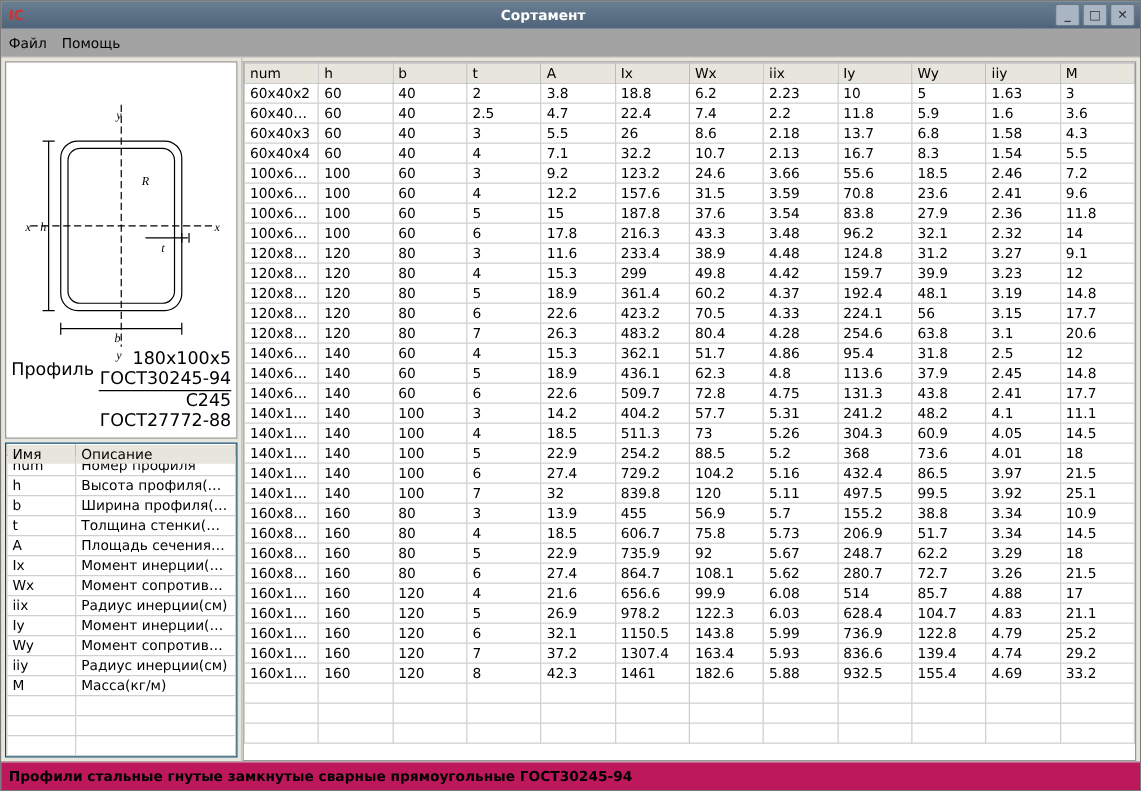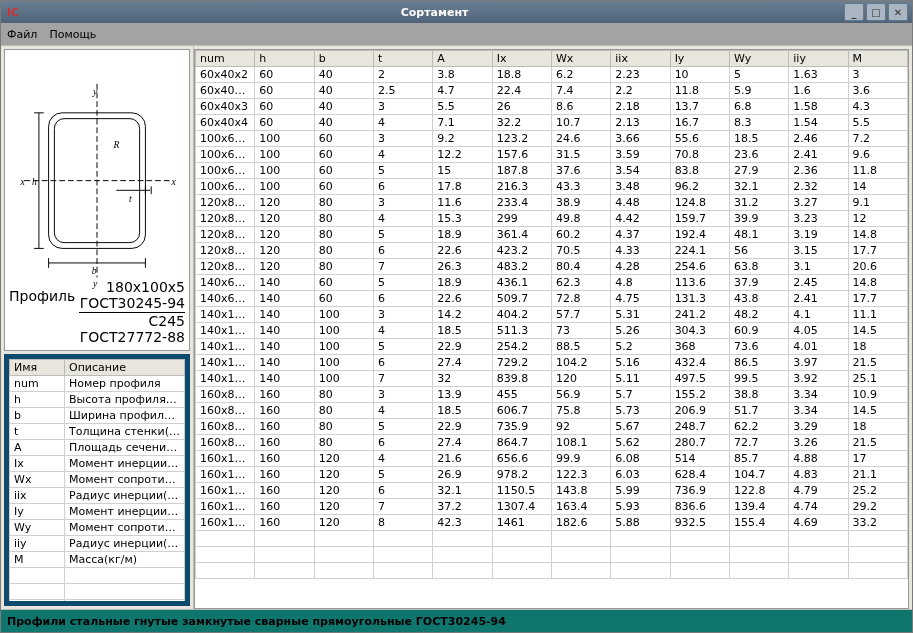--- a/index.html
+++ b/index.html
@@ -12,30 +12,30 @@
   .menubar{height:22px;background:#a3a3a3;border-bottom:1px solid #bbb;display:flex;align-items:center;padding:0 6px;gap:12px;}
   .menuitem{cursor:pointer;}
   .client{flex:1;display:flex;background:#e8e5dc;overflow:hidden;}
   .leftcol{width:192px;display:flex;flex-direction:column;border-right:1px solid #bbb;}
   .preview{height:300px;border:1px solid #999;margin:3px;background:#fff;position:relative;overflow:hidden;}
   .preview svg{width:100%;height:100%;}
   .preview-label{position:absolute;bottom:4px;left:4px;right:4px;font-size:14px;}
   .preview-label .line{display:flex;align-items:center;}
   .preview-label .lbl{margin-right:4px;}
   .preview-label .txt{flex:1;text-align:right;border-bottom:1px solid #000;padding-bottom:1px;}
-  .glosspanel{flex:1;margin:0 3px 3px 3px;border:5px solid #0c4a6e;background:#fff;overflow:hidden;display:flex;flex-direction:column;}
+  .glosspanel{flex:1;margin:0 3px 3px 3px;border:1px solid #0c4a6e;background:#fff;overflow:hidden;display:flex;flex-direction:column;justify-content:flex-end;}
   table{border-collapse:collapse;width:100%;table-layout:fixed;}
   th,td{border:1px solid #d0d0d0;text-align:left;padding:1px 4px;height:14px;font-size:11px;overflow:hidden;white-space:nowrap;text-overflow:ellipsis;box-sizing:border-box;}
   th{background:#e8e5dc;font-weight:normal;border:1px solid #bbb;position:sticky;top:0;cursor:pointer;}
   .glosspanel table td:first-child,.glosspanel table th:first-child{width:55px;}
   .maincol{flex:1;display:flex;flex-direction:column;overflow:hidden;}
   .datapanel{flex:1;margin:3px 3px 0 0;border:1px solid #999;background:#fff;overflow:auto;}
   .datapanel table{min-width:100%;}
   .datapanel th,.datapanel td{width:8.3%;}
-  .statusbar{height:22px;border-top:1px solid #bbb;background:#0f766e;display:flex;align-items:center;padding:0 6px;font-weight:bold;}
+  .statusbar{height:22px;border-top:1px solid #bbb;background:#be185d;display:flex;align-items:center;padding:0 6px;font-weight:bold;}
 </style>
 </head>
 <body>
 
 <div class="window">
 
   <div class="titlebar">
     <span class="icon">IC</span>
     <span class="title">Сортамент</span>
     <div class="winbtns">
@@ -368,20 +368,34 @@
                 <td>26.3</td>
                 <td>483.2</td>
                 <td>80.4</td>
                 <td>4.28</td>
                 <td>254.6</td>
                 <td>63.8</td>
                 <td>3.1</td>
                 <td>20.6</td>
               </tr>
               <tr>
+                <td>140x60x4</td>
+                <td>140</td>
+                <td>60</td>
+                <td>4</td>
+                <td>15.3</td>
+                <td>362.1</td>
+                <td>51.7</td>
+                <td>4.86</td>
+                <td>95.4</td>
+                <td>31.8</td>
+                <td>2.5</td>
+                <td>12</td>
+              </tr>
+              <tr>
                 <td>140x60x5</td>
                 <td>140</td>
                 <td>60</td>
                 <td>5</td>
                 <td>18.9</td>
                 <td>436.1</td>
                 <td>62.3</td>
                 <td>4.8</td>
                 <td>113.6</td>
                 <td>37.9</td>

